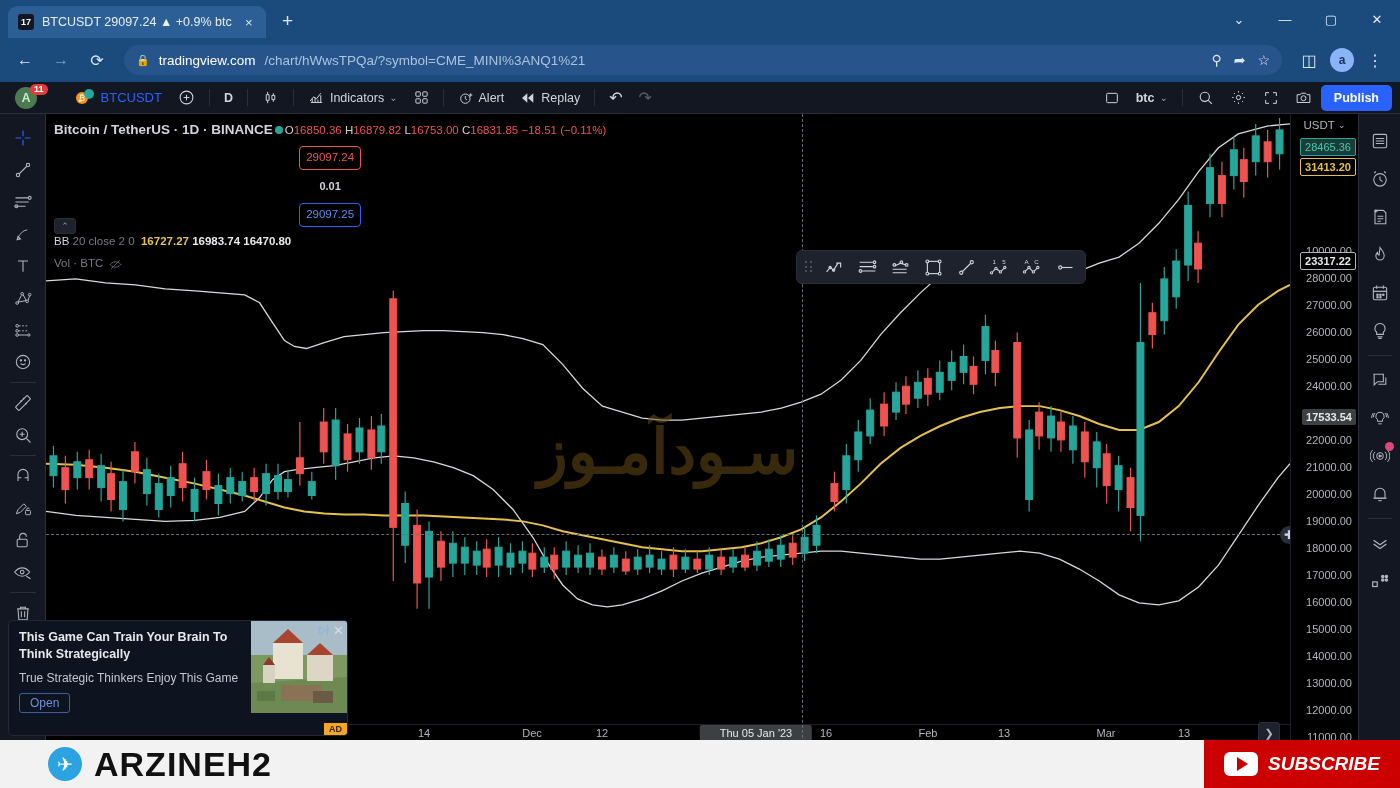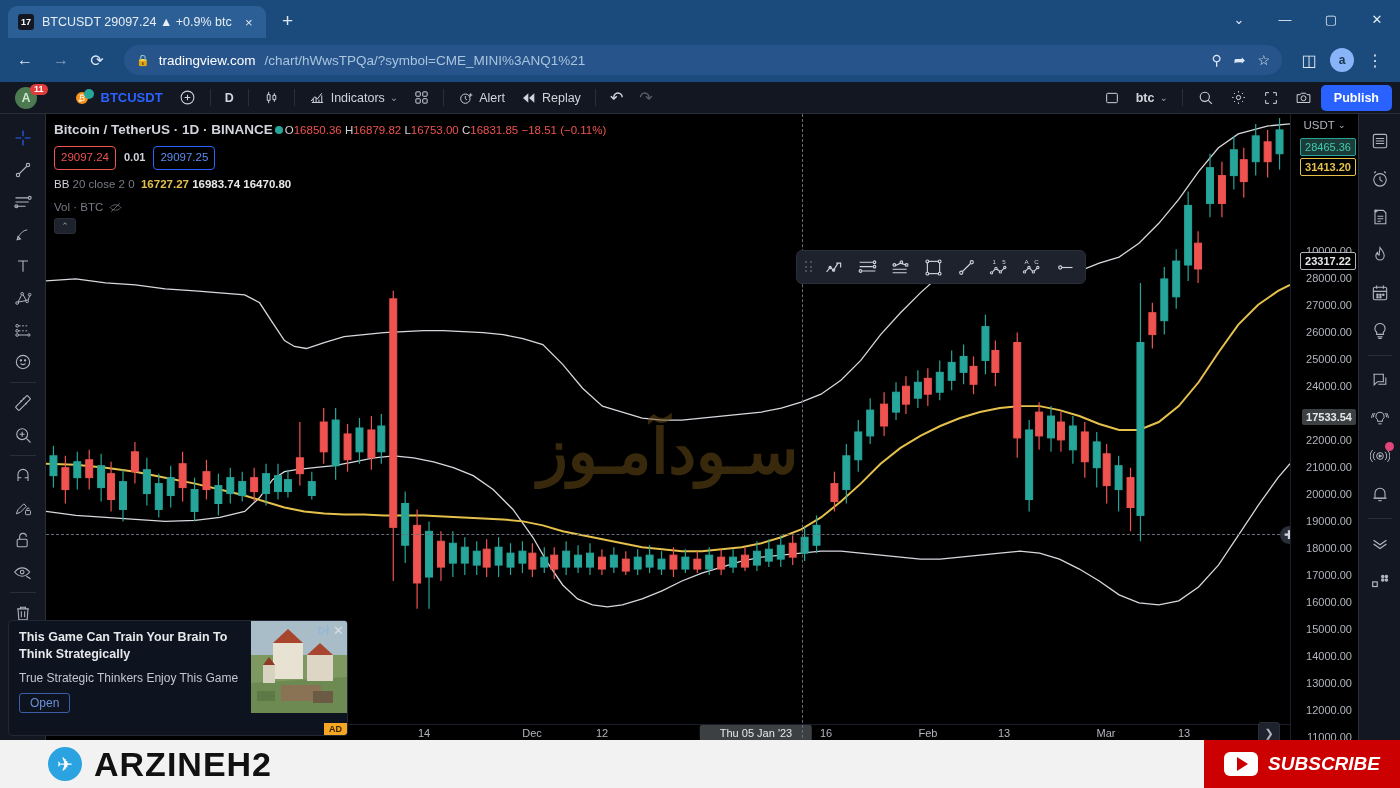--- a/index.html
+++ b/index.html
@@ -64,21 +64,21 @@
   
   .tv { position:relative; width:1400px; height:706px; background:#131722; }
 
   .tv-topbar {
     height:32px; background:#131722; border-bottom:1px solid #2a2e39;
     display:flex; align-items:center; padding:0 8px; gap:2px; font-size:12.5px;
   }
   .tb-item { display:flex; align-items:center; gap:5px; height:26px; padding:0 7px;
     border-radius:4px; color:#d1d4dc; white-space:nowrap; }
   .tb-sep { width:1px; height:17px; background:#2a2e39; margin:0 5px; }
-  .tb-sym { color:#2962ff; font-weight:bold; font-size:13px; }
+  .tb-sym { color:#2962ff; font-weight:normal; font-size:13px; }
   .tb-bold { font-weight:bold; }
   .user-av { position:relative; width:22px;height:22px;border-radius:50%;
     background:#4e7a52; color:#cfe8d0; display:flex;align-items:center;justify-content:center;
     font-size:12px; font-weight:bold; }
   .badge { position:absolute; top:-5px; right:-8px; background:#e03c3c; color:#fff;
     font-size:9px; border-radius:8px; padding:1px 4px; line-height:1.1; font-weight:bold;}
   .sym-icons { position:relative; width:20px; height:18px; }
   .sym-icons .d1 { position:absolute; left:0; top:3px; width:12px;height:12px;border-radius:50%;
     background:#f7931a; color:#fff; font-size:9px; display:flex;align-items:center;justify-content:center;}
   .sym-icons .d2 { position:absolute; left:8px; top:0; width:10px;height:10px;border-radius:50%;
@@ -102,21 +102,21 @@
   
   .chartwrap { position:relative; flex:1; background:#000000; overflow:hidden; }
   .chartsvg { position:absolute; inset:0; }
 
   .legend { position:absolute; left:8px; top:6px; z-index:6; font-size:12.5px; line-height:1.55; }
   .legend-row1 { display:flex; align-items:center; gap:2px; }
   .sym-title { color:#d1d4dc; font-size:13.5px; font-weight:600; }
   .dot-green { width:8px;height:8px;border-radius:50%;background:#26a69a; display:inline-block;}
   .ohlc { font-size:11.5px; color:#ef5350; }
   .ohlc b { color:#d1d4dc; font-weight:400; }
-  .legend-row2 { display:flex; align-items:center; gap:8px; margin-top:5px; }
+  .legend-row2 { display:flex; align-items:center; gap:8px; margin-top:5px;flex-direction:column; }
   .bid { border:1px solid #ef5350; color:#ef5350; border-radius:4px; padding:2px 6px; font-size:11.5px;}
   .spread { color:#d1d4dc; font-size:11px; font-weight:bold;}
   .ask { border:1px solid #2962ff; color:#5b8ef2; border-radius:4px; padding:2px 6px; font-size:11.5px;}
   .legend-row3 { margin-top:6px; font-size:11.5px; color:#d1d4dc; }
   .legend-row3 .muted { color:#787b86; }
   .legend-row3 .y { color:#e5c14c; font-weight:bold; }
   .legend-row3 .w { color:#e6e8ea; font-weight:bold; }
   .legend-row4 { margin-top:5px; font-size:11.5px; color:#787b86; display:flex; align-items:center; gap:6px;}
   .collapse-btn { position:absolute; left:8px; top:104px; width:22px; height:16px;
     background:#1e222d; border:1px solid #2a2e39; border-radius:3px; color:#9598a1;

